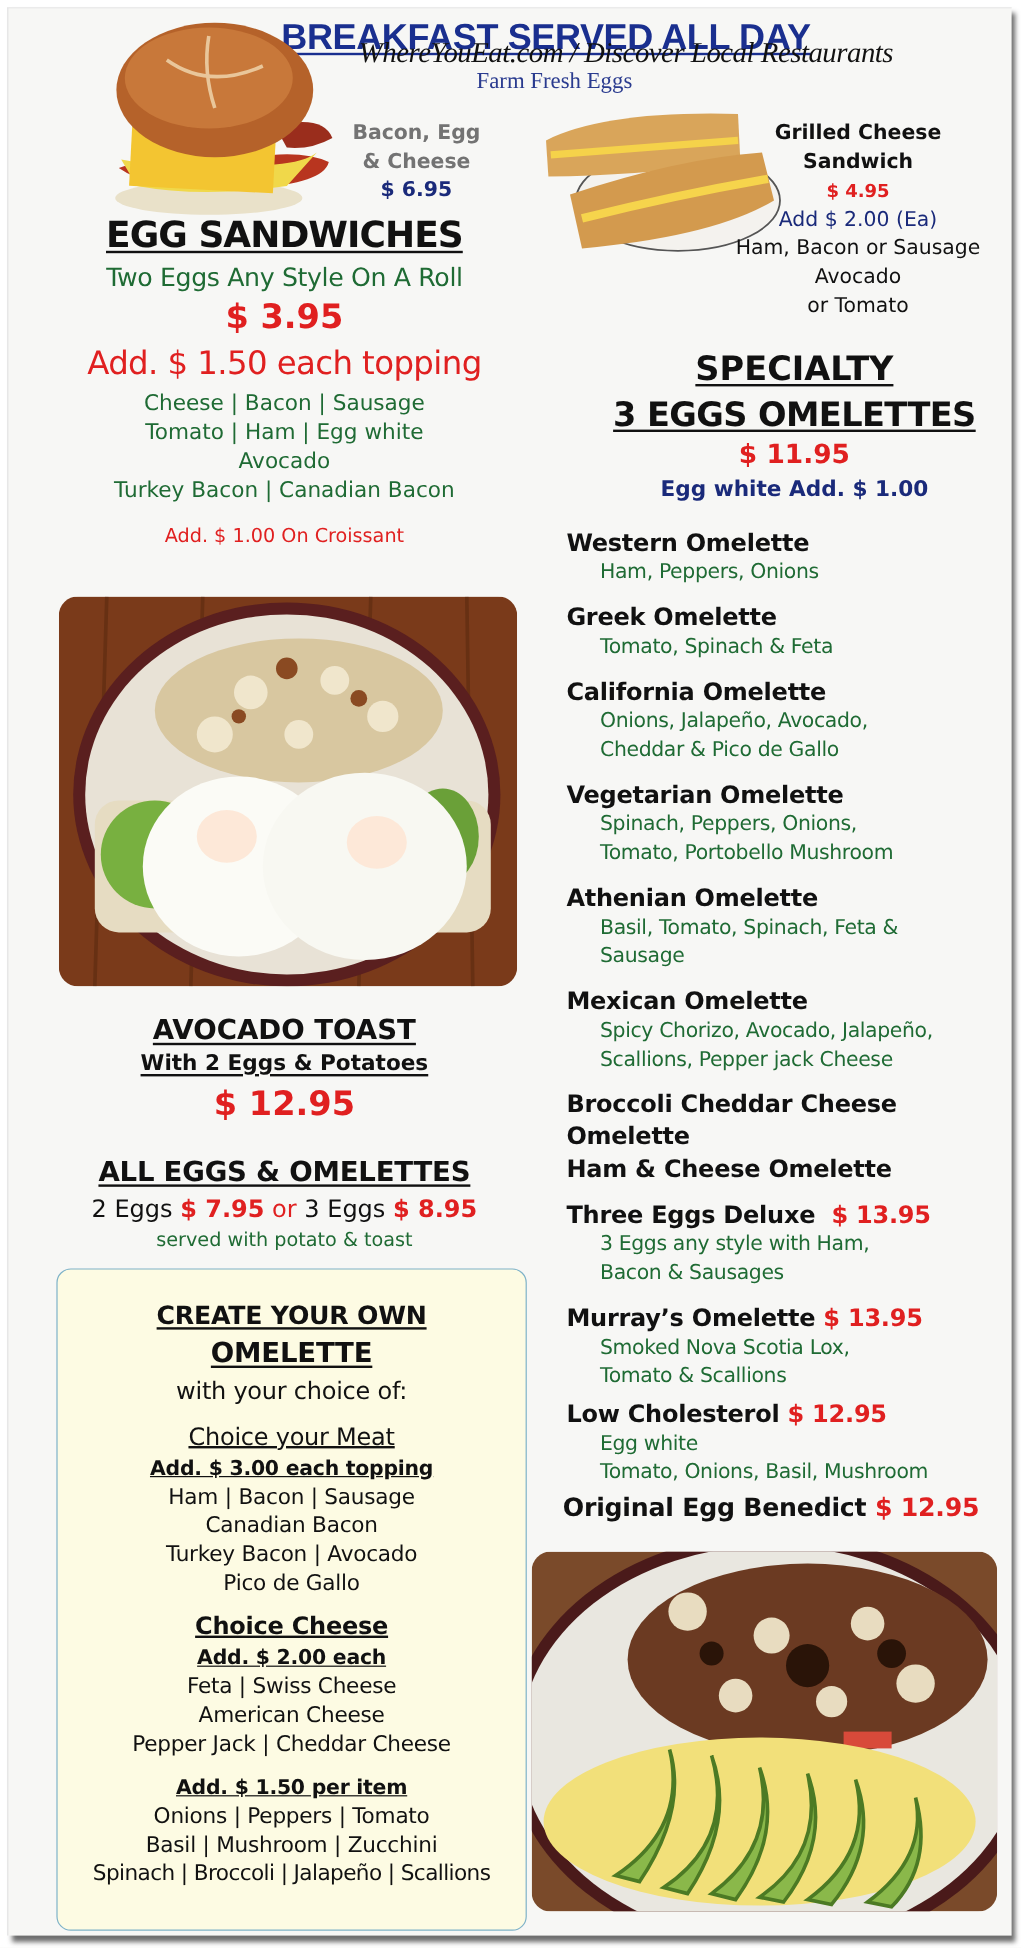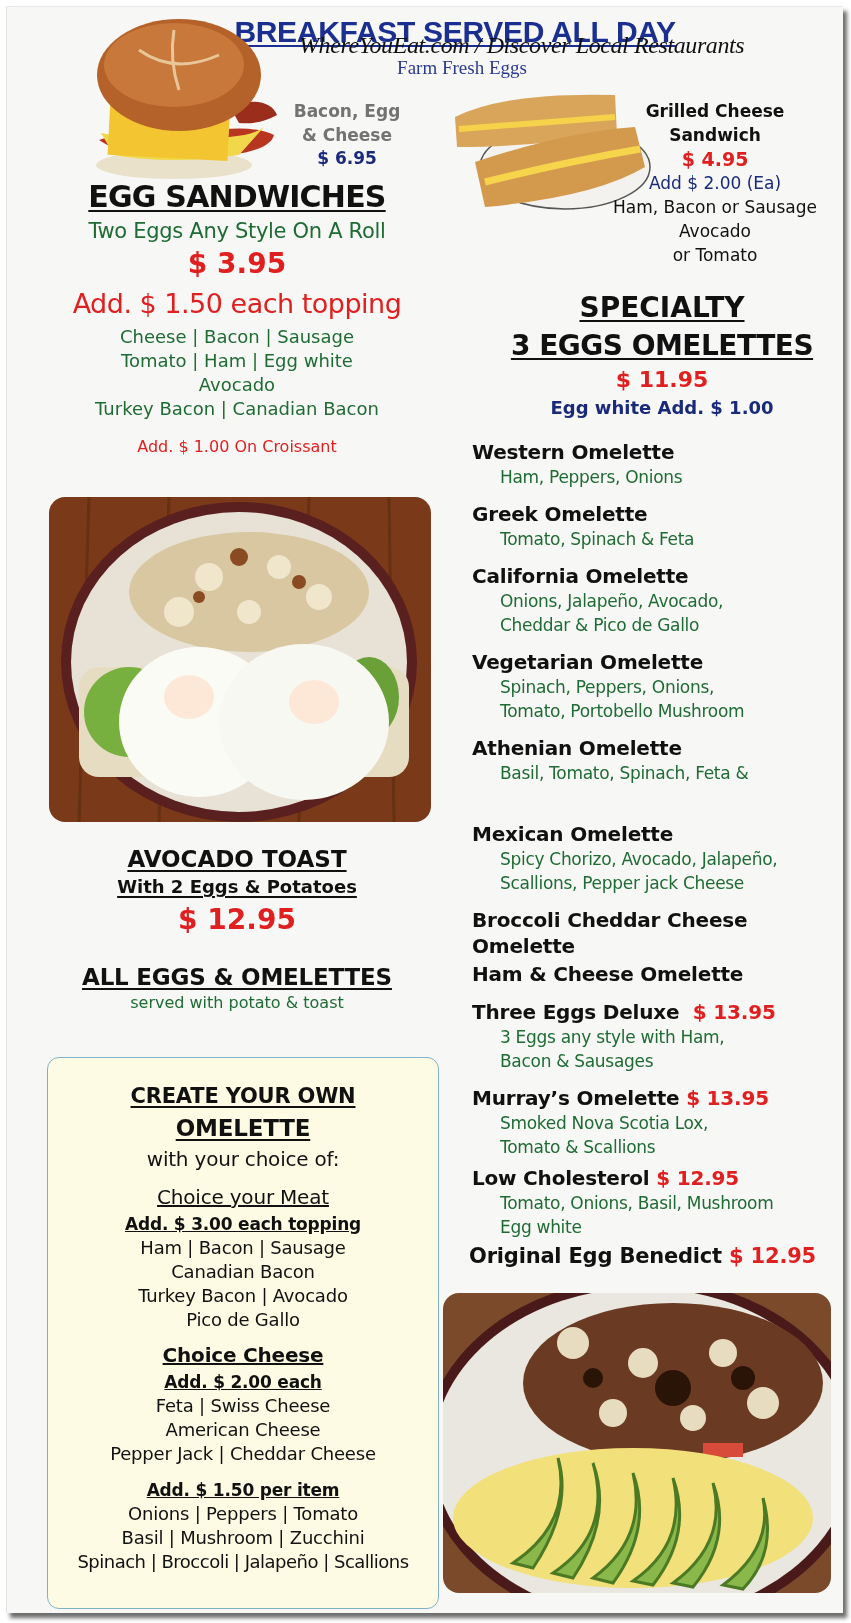--- a/index.html
+++ b/index.html
@@ -77,21 +77,21 @@
       <path d="M10 30 Q60 5 170 8 L172 48 Q80 60 12 60Z" fill="#d9a55a"></path>
       <path d="M14 42 Q90 36 170 30" stroke="#f5d24a" stroke-width="6" fill="none"></path>
       <path d="M30 75 Q120 45 190 40 L200 80 Q150 110 40 120Z" fill="#d39a4e"></path>
       <path d="M40 95 Q120 75 195 62" stroke="#f6d44c" stroke-width="7" fill="none"></path>
     </svg>
   </div>
 
   <div class="abs center txt" style="left:598px; top:92px; width:220px;">
     <div class="black-head" style="font-size:17px; line-height:24px;">Grilled Cheese</div>
     <div class="black-head" style="font-size:17px; line-height:24px;">Sandwich</div>
-    <div class="red-b" style="font-size:19px; line-height:24px;">$ 4.95</div>
+    <div class="red-b" style="font-size:15px; line-height:24px;">$ 4.95</div>
     <div style="color:#1a2a7a; font-size:17px; line-height:24px;">Add $ 2.00 (Ea)</div>
     <div style="color:#111; font-size:17px; line-height:24px; white-space:nowrap;">Ham, Bacon or Sausage</div>
     <div style="color:#111; font-size:17px; line-height:24px;">Avocado</div>
     <div style="color:#111; font-size:17px; line-height:24px;">or Tomato</div>
   </div>
 
   <div class="abs center txt" style="left:20px; top:170px; width:420px;">
     <div class="black-head underline" style="font-size:30px; line-height:40px; letter-spacing:-0.8px;">EGG SANDWICHES</div>
     <div class="green" style="font-size:21px; line-height:28px; letter-spacing:-0.3px;">Two Eggs Any Style On A Roll</div>
     <div class="red-b" style="font-size:28px; line-height:38px;">$ 3.95</div>
@@ -138,20 +138,27 @@
   </div>
 
   <div class="abs center txt" style="left:20px; top:838px; width:420px;">
     <div class="black-head underline" style="font-size:23px; line-height:28px;">AVOCADO TOAST</div>
     <div class="black-head underline" style="font-size:18px; line-height:28px;">With 2 Eggs &amp; Potatoes</div>
     <div class="red-b" style="font-size:28px; line-height:38px;">$ 12.95</div>
   </div>
 
   <div class="abs center txt" style="left:20px; top:955px; width:420px;">
     <div class="black-head underline" style="font-size:23px; line-height:30px; letter-spacing:-0.2px;">ALL EGGS &amp; OMELETTES</div>
+    <div style="font-size:20px; line-height:30px; color:#111; white-space:nowrap;">
+      <span>2 Eggs</span>
+      <span class="red-b">$ 7.95</span>
+      <span class="red">or</span>
+      <span>3 Eggs</span>
+      <span class="red-b">$ 8.95</span>
+    </div>
     <div class="green" style="font-size:16px; line-height:22px;">served with potato &amp; toast</div>
   </div>
 
   <div class="create-box txt">
     <div style="height:22px;"></div>
     <div class="line black-head underline" style="font-size:21px; line-height:32px;">CREATE YOUR OWN</div>
     <div class="line black-head underline" style="font-size:23px; line-height:32px;">OMELETTE</div>
     <div class="line green" style="font-size:20px; line-height:30px;">with your choice of:</div>
 
     <div class="line red" style="font-size:20px; line-height:30px; margin-top:8px; text-decoration:underline;">Choice your Meat</div>
@@ -194,20 +201,21 @@
     <div class="om-desc">Cheddar &amp; Pico de Gallo</div>
   </div>
   <div class="omelette txt" style="top:642px;">
     <div class="om-name">Vegetarian Omelette</div>
     <div class="om-desc">Spinach, Peppers, Onions,</div>
     <div class="om-desc">Tomato, Portobello Mushroom</div>
   </div>
   <div class="omelette txt" style="top:728px;">
     <div class="om-name">Athenian Omelette</div>
     <div class="om-desc">Basil, Tomato, Spinach, Feta &amp;</div>
+    <div class="om-desc">Sausage</div>
   </div>
   <div class="omelette txt" style="top:814px;">
     <div class="om-name">Mexican Omelette</div>
     <div class="om-desc">Spicy Chorizo, Avocado, Jalapeño,</div>
     <div class="om-desc">Scallions, Pepper jack Cheese</div>
   </div>
   <div class="omelette txt" style="top:900px;">
     <div class="om-name">Broccoli Cheddar Cheese</div>
     <div class="om-name">Omelette</div>
     <div class="om-name" style="margin-top:2px;">Ham &amp; Cheese Omelette</div>
@@ -226,22 +234,22 @@
       <span class="red-b">$ 13.95</span>
     </div>
     <div class="om-desc">Smoked Nova Scotia Lox,</div>
     <div class="om-desc">Tomato &amp; Scallions</div>
   </div>
   <div class="omelette txt" style="top:1158px;">
     <div class="om-name">
       <span>Low Cholesterol</span>
       <span class="red-b">$ 12.95</span>
     </div>
+    <div class="om-desc">Egg white</div>
     <div class="om-desc">Tomato, Onions, Basil, Mushroom</div>
-    <div class="om-desc">Egg white</div>
   </div>
   <div class="omelette txt" style="top:1236px; left:462px;">
     <div class="om-name" style="font-size:21px;">
       <span>Original Egg Benedict</span>
       <span class="red-b">$ 12.95</span>
     </div>
   </div>
 
   <div class="photo" style="left:436px; top:1286px; width:388px; height:300px;">
     <svg viewBox="0 0 388 300" preserveAspectRatio="none">

